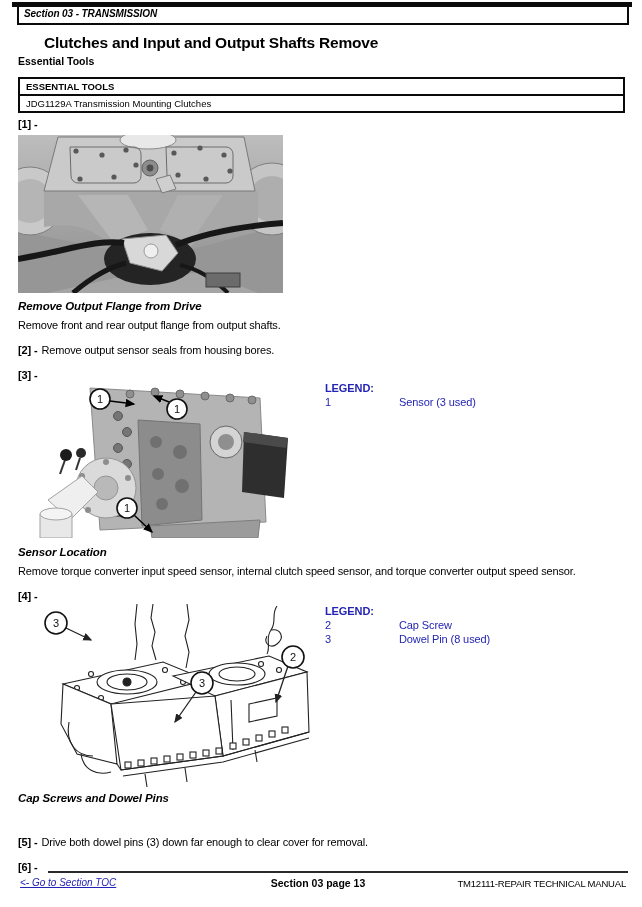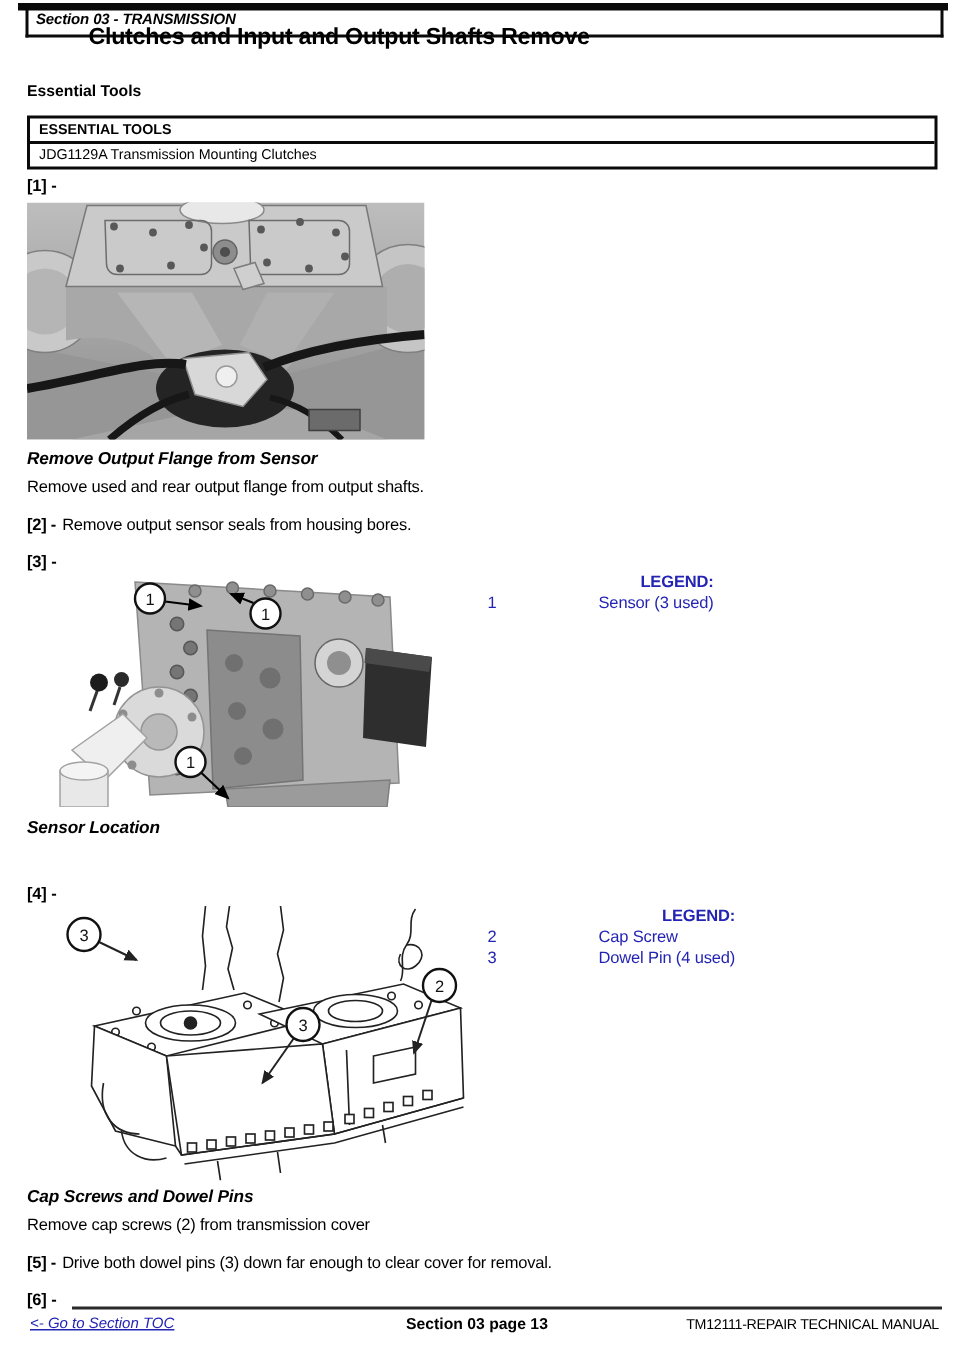--- a/index.html
+++ b/index.html
@@ -9,35 +9,35 @@
   .page { position:relative; width:642px; height:907px; background:#fff; overflow:hidden; }
 
   .topbar { position:absolute; top:2px; left:12px; width:620px; height:5px; background:#0a0a0a; }
   .vl { position:absolute; top:2px; width:2px; height:23px; background:#0a0a0a; }
   .vl-left { left:17px; } .vl-right { left:627px; }
   .hdr-rule { position:absolute; top:23px; left:17px; width:612px; height:2px; background:#0a0a0a; }
   .hdr-text { position:absolute; top:8px; font-size:10px; font-weight:bold; font-style:italic; letter-spacing:-0.1px; }
   .hdr-left { left:24px; }
   .hdr-right { right:20px; }
 
-  .doc-title { position:absolute; top:16px; left:44px; font-size:15.5px; font-weight:bold; letter-spacing:-0.2px;margin-left:15px; }
+  .doc-title { position:absolute; top:34px; left:44px; font-size:15.5px; font-weight:bold; letter-spacing:-0.2px; }
 
   .ess-label { position:absolute; top:55px; left:18px; font-size:10.5px; font-weight:bold; }
   .ess-table { position:absolute; top:77px; left:18px; width:607px; border:2px solid #0a0a0a; border-collapse:collapse; }
   .ess-table .th { font-size:9.5px; font-weight:bold; padding:2px 6px 1px; border-bottom:2px solid #0a0a0a; line-height:12px; }
   .ess-table .td { font-size:9.5px; padding:2px 6px 1px; line-height:12px; }
 
   .step-label { position:absolute; left:18px; font-size:11px; font-weight:bold; letter-spacing:-0.1px; }
   .caption { position:absolute; left:18px; font-size:11.5px; font-weight:bold; font-style:italic; letter-spacing:-0.1px; }
   .body-text { position:absolute; left:18px; font-size:11px; letter-spacing:-0.15px; }
   .inline-step { position:absolute; left:18px; font-size:11px; letter-spacing:-0.15px; }
   .inline-step .num { font-weight:bold; margin-right:4px; }
 
   .legend { position:absolute; left:325px; color:#2424b4; font-size:11px; line-height:14px; letter-spacing:-0.1px; }
-  .legend .legend-title { font-weight:bold;text-align:right; }
+  .legend .legend-title { font-weight:bold; }
   .legend .lnum { display:inline-block; width:74px; }
 
   .figure { position:absolute; }
   .figure svg { display:block; }
 
   .s6-rule { position:absolute; left:48px; top:871px; width:580px; height:2px; background:#2a2a2a; }
 
   .foot-link { position:absolute; left:20px; top:877px; font-size:10px; color:#2424b4; text-decoration:underline; cursor:pointer;font-style:italic; }
   .foot-center { position:absolute; left:0; top:877px; width:636px; text-align:center; font-size:10.5px; font-weight:bold; }
   .foot-right { position:absolute; right:16px; top:878px; font-size:9.5px; letter-spacing:-0.2px;text-align:right; }
@@ -111,22 +111,22 @@
       <path d="M104,104 L148,100 L160,118 L144,136 L112,128 Z" fill="#d8d8d8" stroke="#8e8e8e"></path>
       <circle cx="133" cy="116" r="7" fill="#efefef" stroke="#9a9a9a"></circle>
       <path d="M0,124 C48,116 78,104 106,108" stroke="#171717" stroke-width="6" fill="none"></path>
       <path d="M265,88 C215,92 182,100 158,110" stroke="#171717" stroke-width="6" fill="none"></path>
       <path d="M55,158 C76,140 92,132 108,128" stroke="#171717" stroke-width="5" fill="none"></path>
       <path d="M210,158 C196,144 180,134 162,130" stroke="#171717" stroke-width="4" fill="none"></path>
       <rect x="188" y="138" width="34" height="14" fill="#6b6b6b" stroke="#3f3f3f"></rect>
     </svg>
   </div>
 
-  <div class="caption" style="top:300px">Remove Output Flange from Sensor</div>
-  <div class="body-text" style="top:319px">Remove used and rear output flange from output shafts.</div>
+  <div class="caption" style="top:300px">Remove Output Flange from Drive</div>
+  <div class="body-text" style="top:319px">Remove front and rear output flange from output shafts.</div>
 
   <div class="inline-step" style="top:344px">
     <span class="num">[2] -</span><span>Remove output sensor seals from housing bores.</span>
   </div>
 
   <div class="step-label" style="top:369px">[3] -</div>
 
   <div class="figure" style="left:30px; top:382px;">
     <svg width="280" height="156" viewBox="0 0 280 156">
       <defs>
@@ -202,20 +202,21 @@
   </div>
 
   <div class="legend" style="top:381px">
     <div class="legend-title">LEGEND:</div>
     <div class="legend-row">
       <span class="lnum">1</span><span>Sensor (3 used)</span>
     </div>
   </div>
 
   <div class="caption" style="top:546px">Sensor Location</div>
+  <div class="body-text" style="top:565px">Remove torque converter input speed sensor, internal clutch speed sensor, and torque converter output speed sensor.</div>
 
   <div class="step-label" style="top:590px">[4] -</div>
 
   <div class="figure" style="left:25px; top:604px;">
     <svg width="285" height="183" viewBox="0 0 285 183">
       <defs>
         <marker id="ah4" markerWidth="8" markerHeight="8" refX="6" refY="3" orient="auto">
             <path d="M0,0 L7,3 L0,6 Z" fill="#222"></path>
           </marker>
       </defs>
@@ -286,26 +287,25 @@
       </g>
     </svg>
   </div>
 
   <div class="legend" style="top:604px">
     <div class="legend-title">LEGEND:</div>
     <div class="legend-row">
       <span class="lnum">2</span><span>Cap Screw</span>
     </div>
     <div class="legend-row">
-      <span class="lnum">3</span><span>Dowel Pin (4 used)</span>
+      <span class="lnum">3</span><span>Dowel Pin (8 used)</span>
     </div>
   </div>
 
   <div class="caption" style="top:792px">Cap Screws and Dowel Pins</div>
-  <div class="body-text" style="top:811px">Remove cap screws (2) from transmission cover</div>
 
   <div class="inline-step" style="top:836px">
     <span class="num">[5] -</span><span>Drive both dowel pins (3) down far enough to clear cover for removal.</span>
   </div>
 
   <div class="step-label" style="top:861px">[6] -</div>
   <div class="s6-rule"></div>
 
   <a class="foot-link">&lt;- Go to Section TOC</a>
   <div class="foot-center">Section 03 page 13</div>

